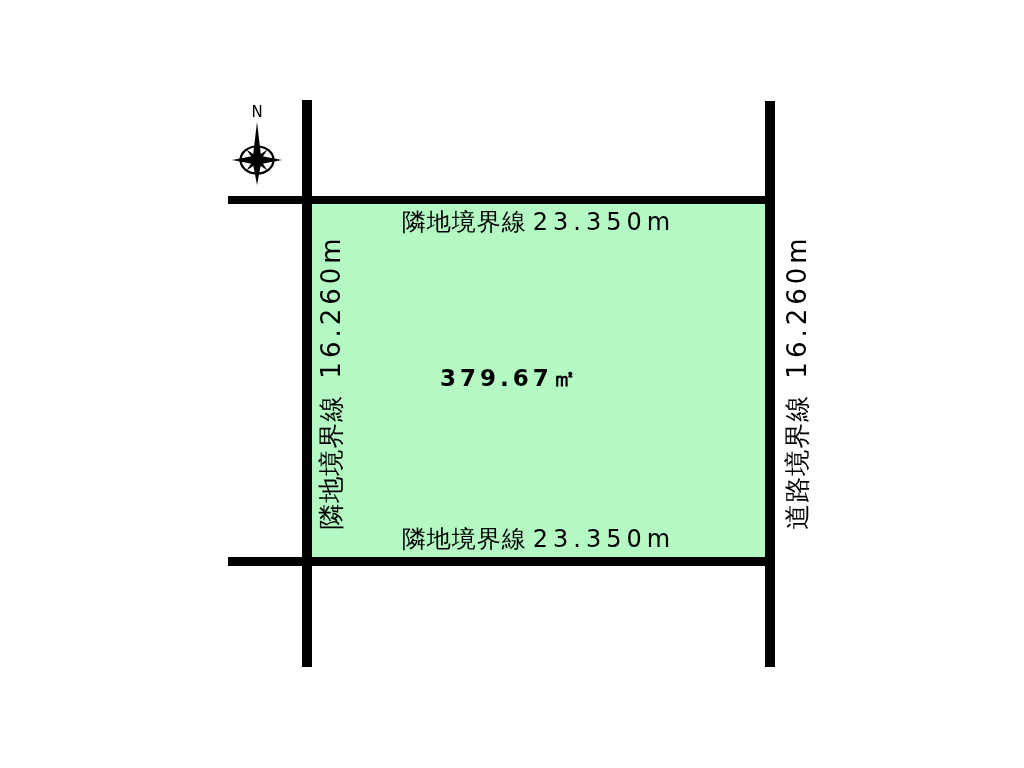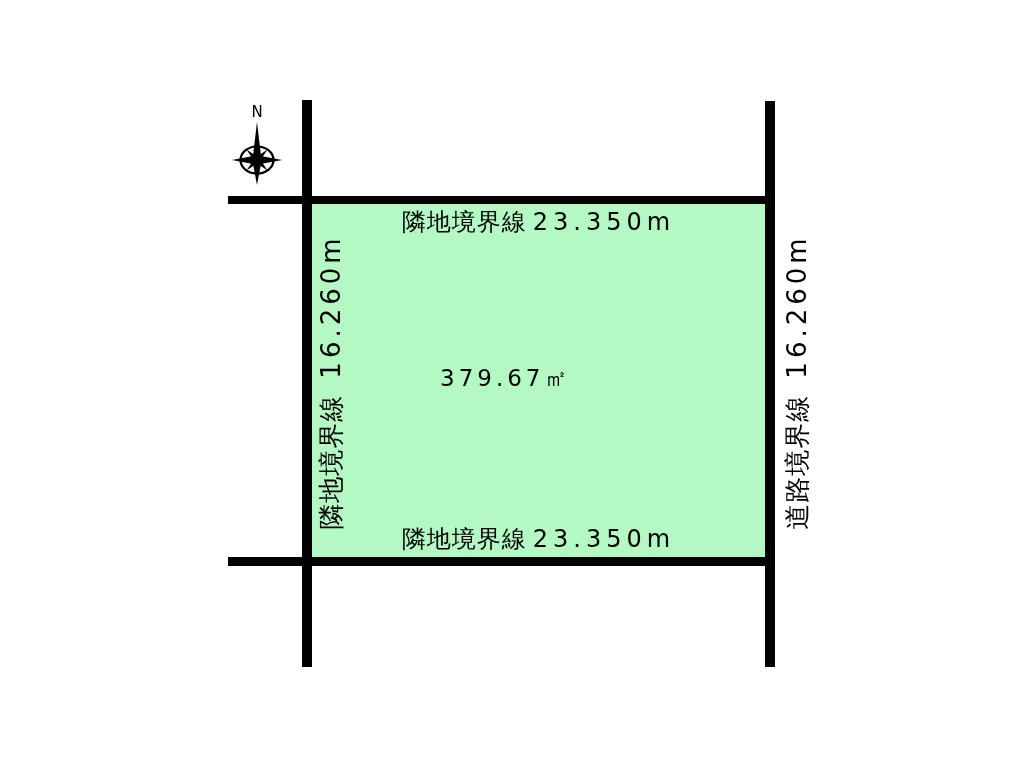--- a/index.html
+++ b/index.html
@@ -65,20 +65,21 @@
 
   
   .area-label {
     position: absolute;
     left: 440px;
     top: 362px;
     font-size: 23px;
     line-height: 32px;
     white-space: nowrap;
     letter-spacing: 4px;
+    font-weight: bold;
   }
   .area-line2 { margin-left: 44px; }
 
   
   .compass {
     position: absolute;
     left: 225px;
     top: 100px;
     width: 64px;
     height: 95px;

